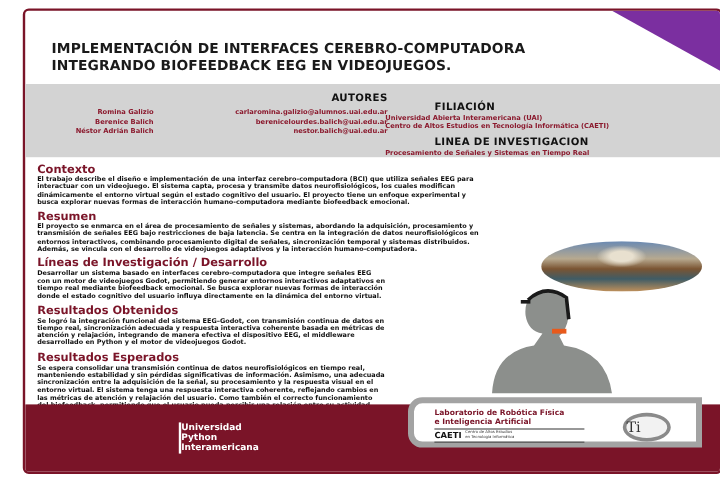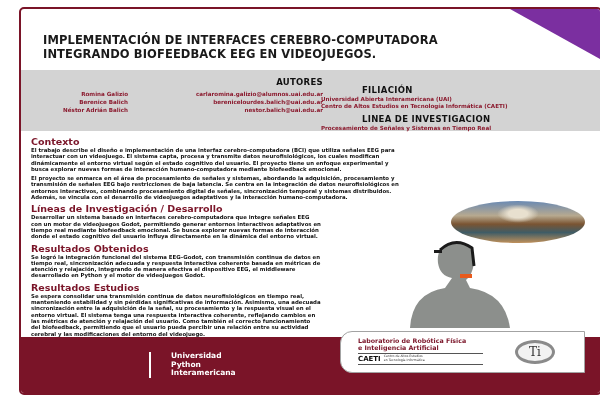--- a/index.html
+++ b/index.html
@@ -56,35 +56,35 @@
   .mannequin { position: absolute; left: 400px; top: 238px; width: 120px; height: 90px; }
 
   .footer {
     position: absolute; left: 0; top: 328px; width: 100%; height: 60px; background: #7a1428;
   }
   .uai-logo {
     position: absolute; left: 12px; top: 15px; font-family: "DejaVu Sans", sans-serif;
     font-weight: bold; font-size: 34px; color: #ffffff; letter-spacing: 1px; line-height: 34px;
   }
   .uai-name {
-    position: absolute; left: 128px; top: 15px; border-left: 2px solid #fff; padding-left: 20px;
+    position: absolute; left: 128px; top: 15px; border-left: 2px solid #fff; padding-left: 0;
     font-size: 7.5px; line-height: 8.5px; color: #fff; font-weight: bold;
   }
   .lab-card {
     position: absolute; left: 340px; top: 331px; width: 245px; height: 42px;
-    background: #ffffff; border-radius: 12px 0 0 12px; border: 1px solid #a3a3a3;
+    background: #ffffff; border-radius: 12px 0 0 12px; border: 5px solid #a3a3a3;
   }
   .lab-title { position: absolute; left: 17px; top: 5px; font-size: 6.3px; line-height: 7px; color: #7a1428; font-weight: bold; }
   .caeti-row { position: absolute; left: 17px; top: 21px; display: flex; align-items: center; border-top: 1px solid #555; border-bottom: 1px solid #555; padding: 1px 0; width: 125px; }
   .caeti-word { font-size: 7px; font-weight: bold; color: #111; margin-right: 3px; }
   .caeti-desc { font-size: 3.2px; line-height: 3.6px; color: #333; }
   .ti-logo {
     position: absolute; left: 174px; top: 8px; width: 40px; height: 24px; border-radius: 50%;
     border: 3px solid #8a8a8a; background: #f2f2f2; font-family: "DejaVu Serif", serif;
-    font-size: 12px; text-align: center; line-height: 18px; color: #333;
+    font-size: 12px; text-align: left; line-height: 18px; color: #333;
   }
 </style>
 </head>
 <body>
 
 <div class="poster">
   <div class="corner"></div>
   <div class="title">
     <div>IMPLEMENTACIÓN DE INTERFACES CEREBRO-COMPUTADORA</div>
     <div>INTEGRANDO BIOFEEDBACK EEG EN VIDEOJUEGOS.</div>
@@ -114,32 +114,33 @@
       <p>Procesamiento de Señales y Sistemas en Tiempo Real</p>
     </div>
   </div>
 
   <div class="content">
     <div class="sec">
       <h2>Contexto</h2>
       <p>El trabajo describe el diseño e implementación de una interfaz cerebro-computadora (BCI) que utiliza señales EEG para interactuar con un videojuego. El sistema capta, procesa y transmite datos neurofisiológicos, los cuales modifican dinámicamente el entorno virtual según el estado cognitivo del usuario. El proyecto tiene un enfoque experimental y busca explorar nuevas formas de interacción humano-computadora mediante biofeedback emocional.</p>
     </div>
     <div class="sec">
+      <h2>Resumen</h2>
       <p>El proyecto se enmarca en el área de procesamiento de señales y sistemas, abordando la adquisición, procesamiento y transmisión de señales EEG bajo restricciones de baja latencia. Se centra en la integración de datos neurofisiológicos en entornos interactivos, combinando procesamiento digital de señales, sincronización temporal y sistemas distribuidos. Además, se vincula con el desarrollo de videojuegos adaptativos y la interacción humano-computadora.</p>
     </div>
     <div class="sec narrow">
       <h2>Líneas de Investigación / Desarrollo</h2>
       <p>Desarrollar un sistema basado en interfaces cerebro-computadora que integre señales EEG con un motor de videojuegos Godot, permitiendo generar entornos interactivos adaptativos en tiempo real mediante biofeedback emocional. Se busca explorar nuevas formas de interacción donde el estado cognitivo del usuario influya directamente en la dinámica del entorno virtual.</p>
     </div>
     <div class="sec narrow">
       <h2>Resultados Obtenidos</h2>
       <p>Se logró la integración funcional del sistema EEG–Godot, con transmisión continua de datos en tiempo real, sincronización adecuada y respuesta interactiva coherente basada en métricas de atención y relajación, integrando de manera efectiva el dispositivo EEG, el middleware desarrollado en Python y el motor de videojuegos Godot.</p>
     </div>
     <div class="sec narrow">
-      <h2>Resultados Estudios</h2>
+      <h2>Resultados Esperados</h2>
       <p>Se espera consolidar una transmisión continua de datos neurofisiológicos en tiempo real, manteniendo estabilidad y sin pérdidas significativas de información. Asimismo, una adecuada sincronización entre la adquisición de la señal, su procesamiento y la respuesta visual en el entorno virtual. El sistema tenga una respuesta interactiva coherente, reflejando cambios en las métricas de atención y relajación del usuario. Como también el correcto funcionamiento del biofeedback, permitiendo que el usuario pueda percibir una relación entre su actividad cerebral y las modificaciones del entorno del videojuego.</p>
     </div>
     <div class="sec narrow">
       <h2>Formación de Recursos Humanos</h2>
       <p>El proyecto integra a docentes y alumnos de Ingeniería en Sistemas y Licenciatura en producción de simuladores y videojuegos en un espacio de formación e investigación aplicada.</p>
     </div>
   </div>
 
   <div class="footer">
     <div class="uai-name">

